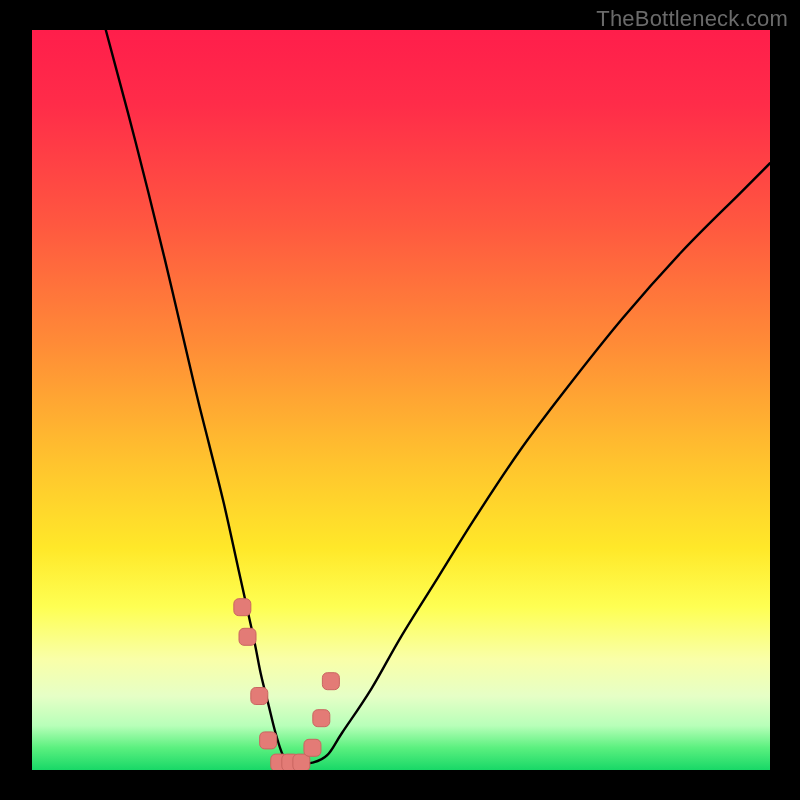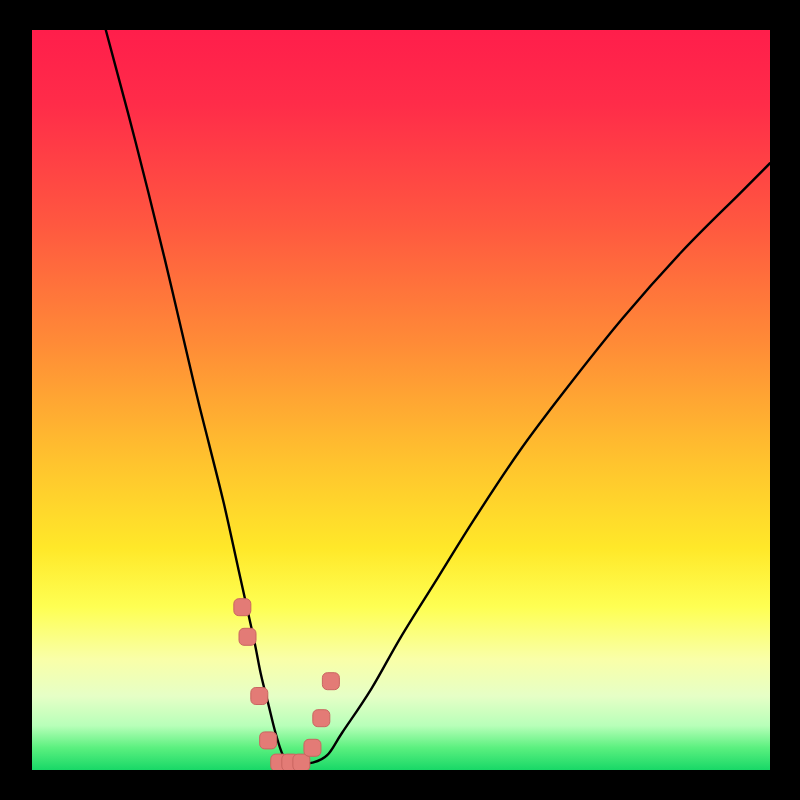--- a/index.html
+++ b/index.html
@@ -55,20 +55,21 @@
     left: 0;
     top: 0;
     width: 738px;
     height: 740px;
   }
 </style>
 </head>
 <body>
 
 <div class="frame">
+  <div class="watermark">TheBottleneck.com</div>
   <div class="plot">
     <svg class="curve" viewBox="0 0 738 740" preserveAspectRatio="none">
       <path id="curve-path" fill="none" stroke="#000" stroke-width="2.4" stroke-linecap="round" d="M 73.80 0.00 C 79.11 19.98, 92.69 69.71, 103.32 111.00 C 113.95 152.29, 122.21 185.44, 132.84 229.40 C 143.47 273.36, 154.39 321.90, 162.36 355.20 C 170.33 388.50, 171.81 393.09, 177.12 414.40 C 182.43 435.71, 186.57 450.96, 191.88 473.60 C 197.19 496.24, 201.33 516.22, 206.64 540.20 C 211.95 564.18, 217.41 588.15, 221.40 606.80 C 225.39 625.45, 226.12 631.81, 228.78 643.80 C 231.44 655.79, 233.50 662.74, 236.16 673.40 C 238.82 684.06, 240.88 693.68, 243.54 703.00 C 246.20 712.32, 248.26 719.87, 250.92 725.20 C 253.58 730.53, 255.64 731.27, 258.30 732.60 C 260.96 733.93, 261.69 732.60, 265.68 732.60 C 269.67 732.60, 275.13 733.93, 280.44 732.60 C 285.75 731.27, 289.89 730.53, 295.20 725.20 C 300.51 719.87, 301.99 714.99, 309.96 703.00 C 317.93 691.01, 328.85 675.92, 339.48 658.60 C 350.11 641.28, 357.04 626.78, 369.00 606.80 C 380.96 586.82, 392.62 568.91, 405.90 547.60 C 419.18 526.29, 428.19 511.04, 442.80 488.40 C 457.41 465.76, 471.14 444.44, 487.08 421.80 C 503.02 399.16, 512.76 386.58, 531.36 362.60 C 549.96 338.62, 569.15 313.91, 590.40 288.60 C 611.65 263.29, 628.19 244.64, 649.44 222.00 C 670.69 199.36, 692.54 178.78, 708.48 162.80 C 724.42 146.82, 732.69 138.53, 738.00 133.20"></path>
       <g id="markers">
           <rect x="201.83" y="568.70" width="17" height="17" rx="5" fill="#e37b76" stroke="#c96560" stroke-width="1"></rect>
           <rect x="207.00" y="598.30" width="17" height="17" rx="5" fill="#e37b76" stroke="#c96560" stroke-width="1"></rect>
           <rect x="218.80" y="657.50" width="17" height="17" rx="5" fill="#e37b76" stroke="#c96560" stroke-width="1"></rect>
           <rect x="227.66" y="701.90" width="17" height="17" rx="5" fill="#e37b76" stroke="#c96560" stroke-width="1"></rect>
           <rect x="238.73" y="724.10" width="17" height="17" rx="5" fill="#e37b76" stroke="#c96560" stroke-width="1"></rect>
           <rect x="249.80" y="724.10" width="17" height="17" rx="5" fill="#e37b76" stroke="#c96560" stroke-width="1"></rect>

